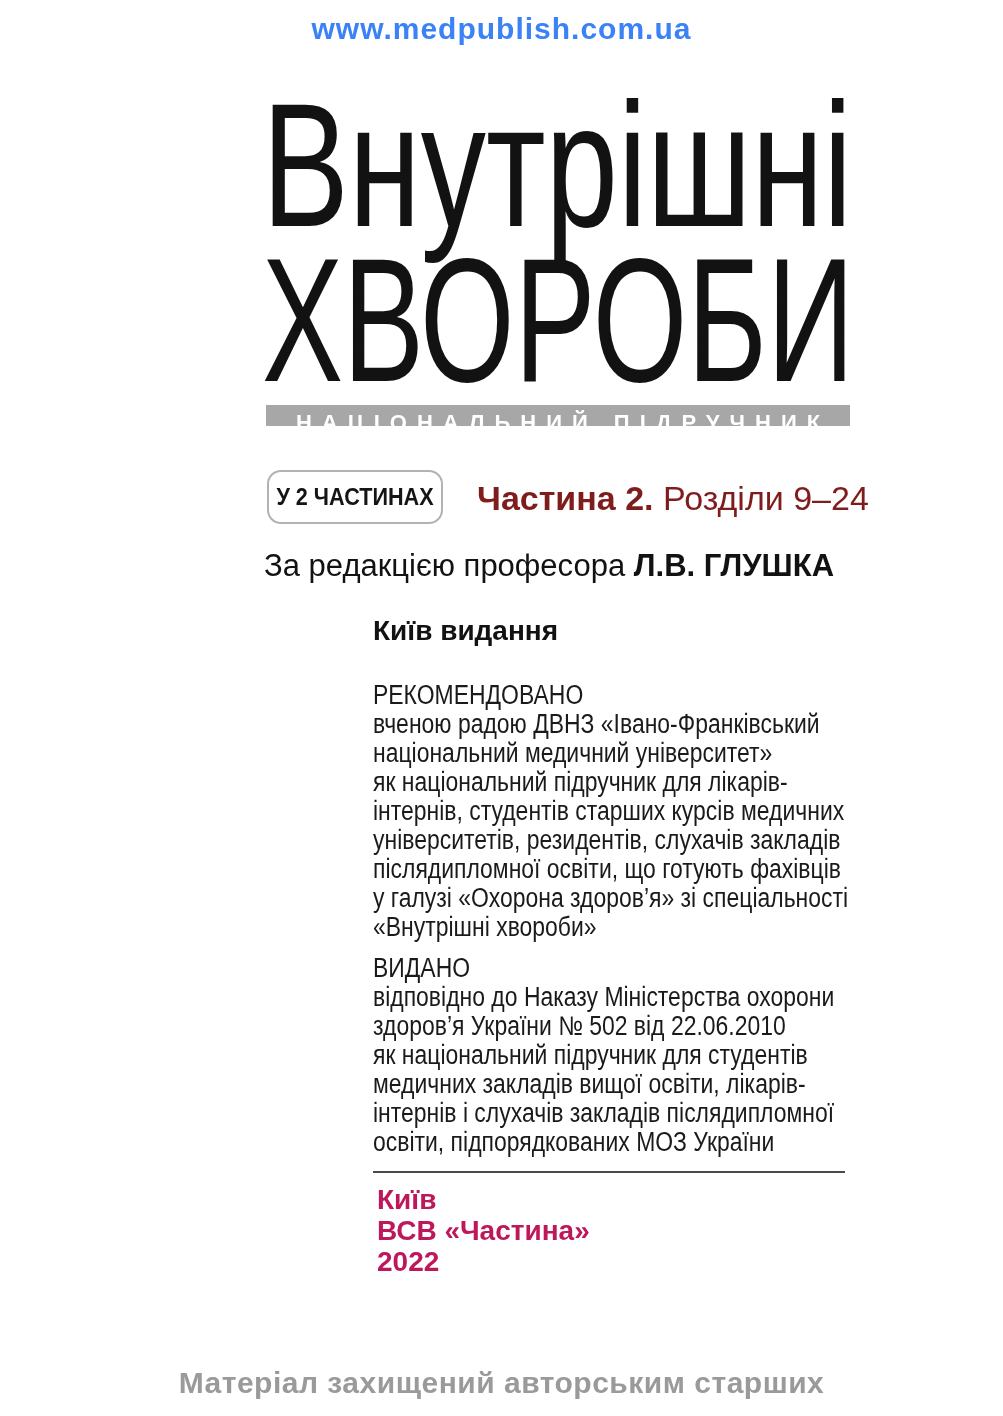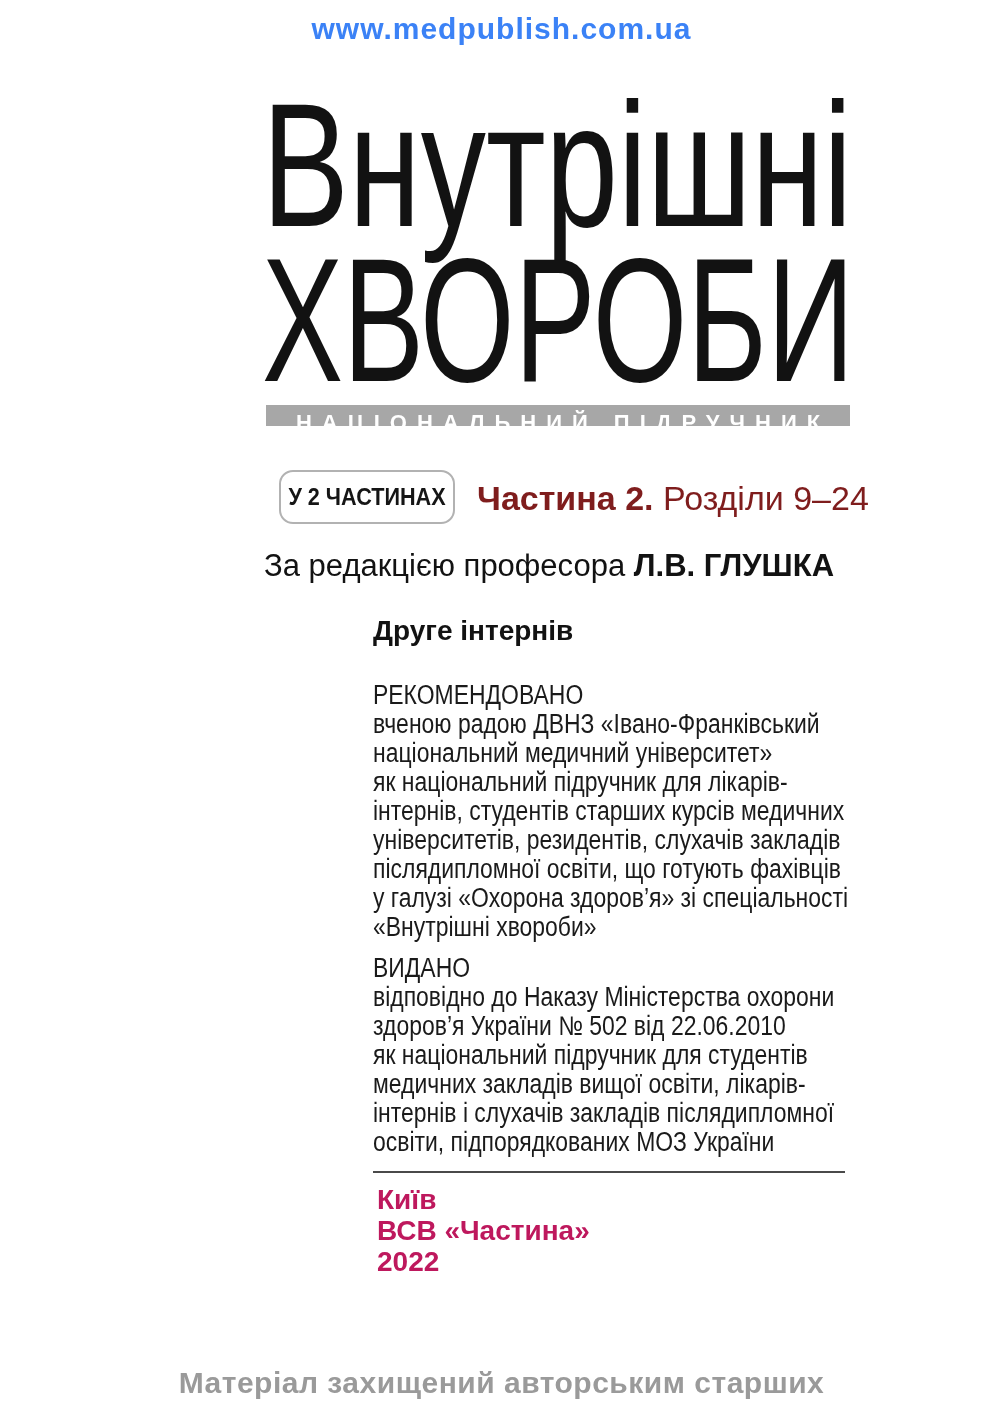--- a/index.html
+++ b/index.html
@@ -21,21 +21,21 @@
   .banner{
     position:absolute;left:266px;top:405px;width:584px;height:21px;
     background:#a7a7a7;
   }
   .banner-text{
     line-height:35px;text-align:center;color:#ffffff;font-weight:bold;
     font-size:22px;letter-spacing:10px;text-indent:10px;white-space:nowrap;
   }
   .badge{
     position:absolute;left:267px;top:470px;width:172px;height:50px;
-    border:2.5px solid #b2b2b2;border-radius:14px;background:#ffffff;margin-left:12px;
+    border:2.5px solid #b2b2b2;border-radius:14px;background:#ffffff;
   }
   .badge-text{
     line-height:50px;text-align:center;font-weight:bold;font-size:23px;
     color:#151515;transform:scaleX(0.94);transform-origin:50% 50%;white-space:nowrap;
   }
   .part-line{
     position:absolute;left:477px;top:471px;font-size:34px;line-height:54px;
     white-space:nowrap;color:#7f1d1d;
   }
   .part-line .bold{font-weight:bold;}
@@ -83,21 +83,21 @@
   </div>
 
   <div class="badge">
     <div class="badge-text">У 2 ЧАСТИНАХ</div>
   </div>
 
   <div class="part-line"><span class="bold">Частина 2.</span><span> Розділи 9–24</span></div>
 
   <div class="editor-line"><span>За редакцією професора </span><span class="bold">Л.В. ГЛУШКА</span></div>
 
-  <div class="edition-note">Друге інтернів</div>
+  <div class="edition-note">Київ видання</div>
 
   <div class="body-text rec-heading">РЕКОМЕНДОВАНО</div>
   <div class="body-text rec-body">вченою радою ДВНЗ «Івано-Франківський
 національний медичний університет»
 як національний підручник для лікарів-
 інтернів, студентів старших курсів медичних
 університетів, резидентів, слухачів закладів
 післядипломної освіти, що готують фахівців
 у галузі «Охорона здоров’я» зі спеціальності
 «Внутрішні хвороби»</div>

